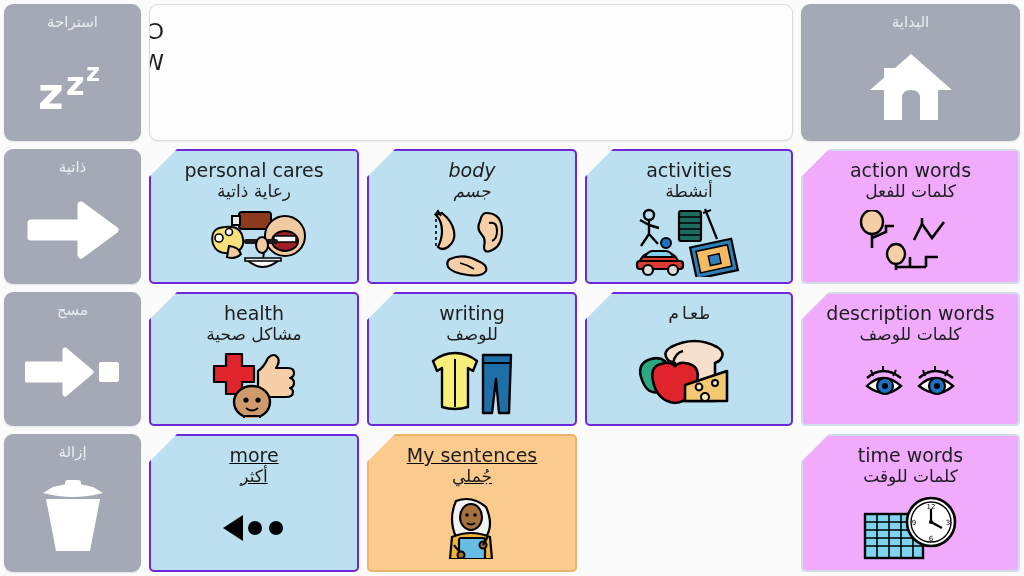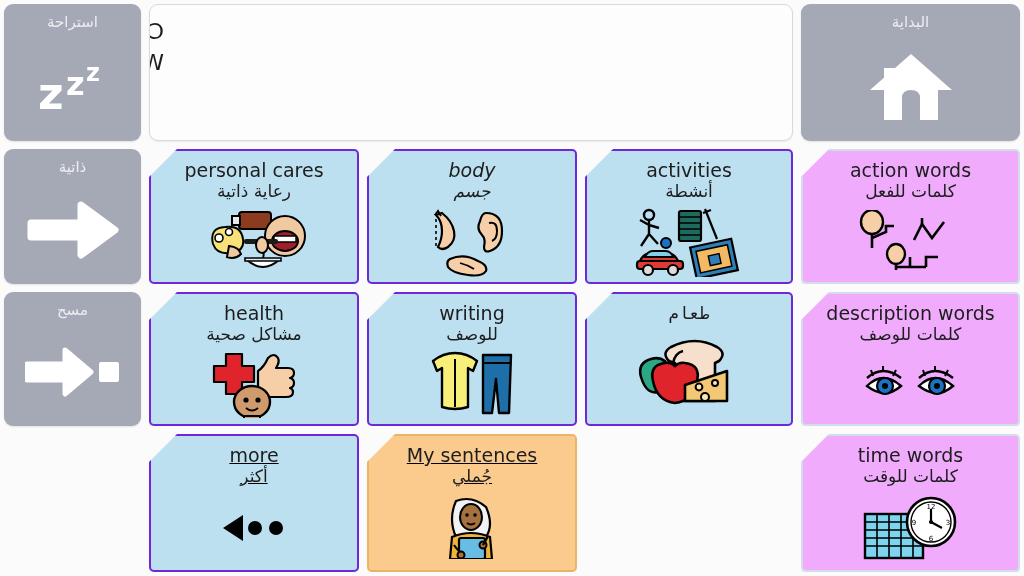--- a/index.html
+++ b/index.html
@@ -148,20 +148,32 @@
       <div class="lbl">مسح</div>
       <div class="glyph">
         <svg width="96" height="50" viewBox="0 0 96 50">
           <path d="M2 17 L40 17 L40 3 L66 25 L40 47 L40 33 L2 33 Z" fill="#ffffff" stroke="#ffffff" stroke-width="5" stroke-linejoin="round"></path>
           <rect x="74" y="15" width="20" height="20" rx="2" fill="#ffffff"></rect>
         </svg>
       </div>
     </div>
   </div>
 
+  <div class="cellwrap" style="grid-column:1;grid-row:4;">
+    <div class="syscell">
+      <div class="lbl">إزالة</div>
+      <div class="glyph">
+        <svg width="76" height="74" viewBox="0 0 76 74">
+          <path d="M18 8 Q38 2 58 8 L68 14 Q38 22 8 14 Z" fill="#ffffff"></path>
+          <rect x="30" y="1" width="16" height="7" rx="3" fill="#ffffff"></rect>
+          <path d="M11 20 L65 20 L55 72 L21 72 Z" fill="#ffffff"></path>
+        </svg>
+      </div>
+    </div>
+  </div>
 
   <div class="cellwrap" style="grid-column:2;grid-row:2;">
     <div class="folder">
       <div class="en">personal cares</div>
       <div class="ar">رعاية ذاتية</div>
       <div class="pic">
         <svg width="110" height="68" viewBox="0 0 110 68">
 
           <rect x="40" y="4" width="32" height="17" rx="3" fill="#8c3b1e" stroke="#000" stroke-width="2"></rect>
           <rect x="33" y="8" width="8" height="9" fill="#e8e8e8" stroke="#000" stroke-width="2"></rect>

